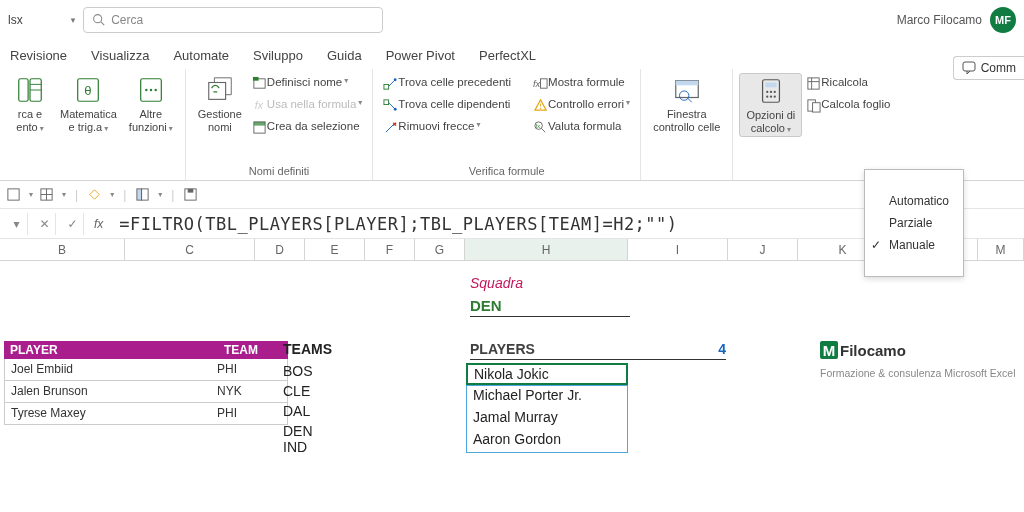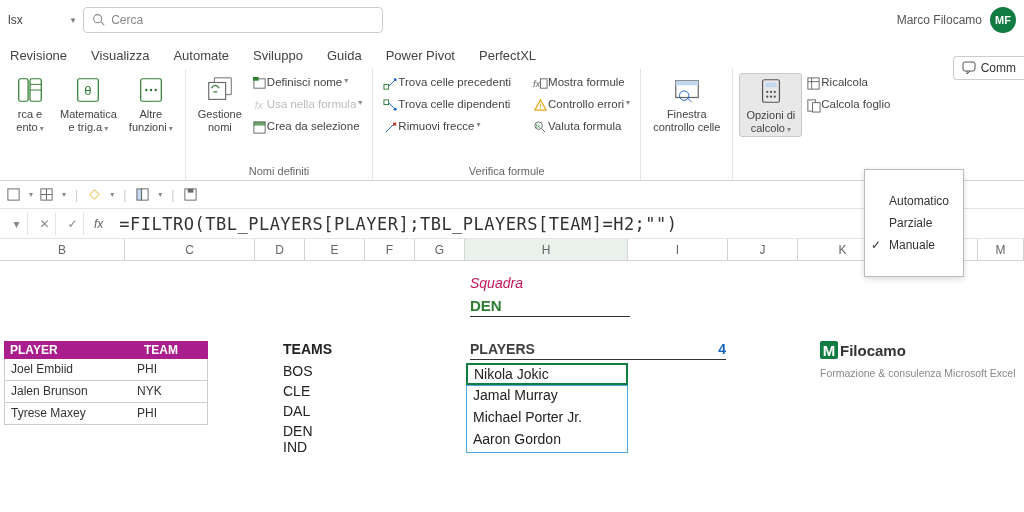--- a/index.html
+++ b/index.html
@@ -332,21 +332,21 @@
   <div class="ch" style="width:90px">K</div>
   <div class="ch" style="width:90px">L</div>
   <div class="ch" style="width:46px">M</div>
 </div>
 
 <div class="sheet">
 
   <div class="cell squadra" style="left:470px;top:14px">Squadra</div>
   <div class="cell den line-under" style="left:470px;top:36px;width:160px;padding-bottom:2px">DEN</div>
 
-  <div style="position:absolute;left:4px;top:80px;width:204px">
+  <div style="position:absolute;left:4px;top:80px;width:284px">
     <div style="display:flex">
       <div class="pl-hdr" style="flex:1">PLAYER</div>
       <div class="pl-hdr" style="width:70px">TEAM</div>
     </div>
     <div style="display:flex" class="pl-row">
         <div style="flex:1">Joel Embiid</div>
         <div style="width:64px">PHI</div>
       </div>
     <div style="display:flex" class="pl-row">
         <div style="flex:1">Jalen Brunson</div>
@@ -367,22 +367,22 @@
     <div class="cell" style="position:static;">IND</div>
   </div>
 
   <div class="cell players-label line-under" style="left:470px;top:80px;width:160px;padding-bottom:2px">PLAYERS</div>
   <div class="cell players-count line-under" style="left:630px;top:80px;width:96px;padding-bottom:2px">4</div>
 
   <div style="position:absolute;left:466px;top:102px;width:162px;height:22px" class="fbox-active">
     <div class="cell" style="position:static;padding:1px 6px">Nikola Jokic</div>
   </div>
   <div style="position:absolute;left:466px;top:124px;width:162px" class="fbox-spill">
+    <div class="cell" style="position:static;padding:1px 6px;height:22px">Michael Porter Jr.</div>
     <div class="cell" style="position:static;padding:1px 6px;height:22px">Jamal Murray</div>
-    <div class="cell" style="position:static;padding:1px 6px;height:22px">Michael Porter Jr.</div>
     <div class="cell" style="position:static;padding:1px 6px;height:22px">Aaron Gordon</div>
   </div>
 
   <div style="position:absolute;left:820px;top:80px">
     <div class="logo">
         <span class="m">M</span>
         <span>Filocamo</span>
       </div>
     <div class="sub" style="margin-top:8px">Formazione &amp; consulenza Microsoft Excel</div>
   </div>

